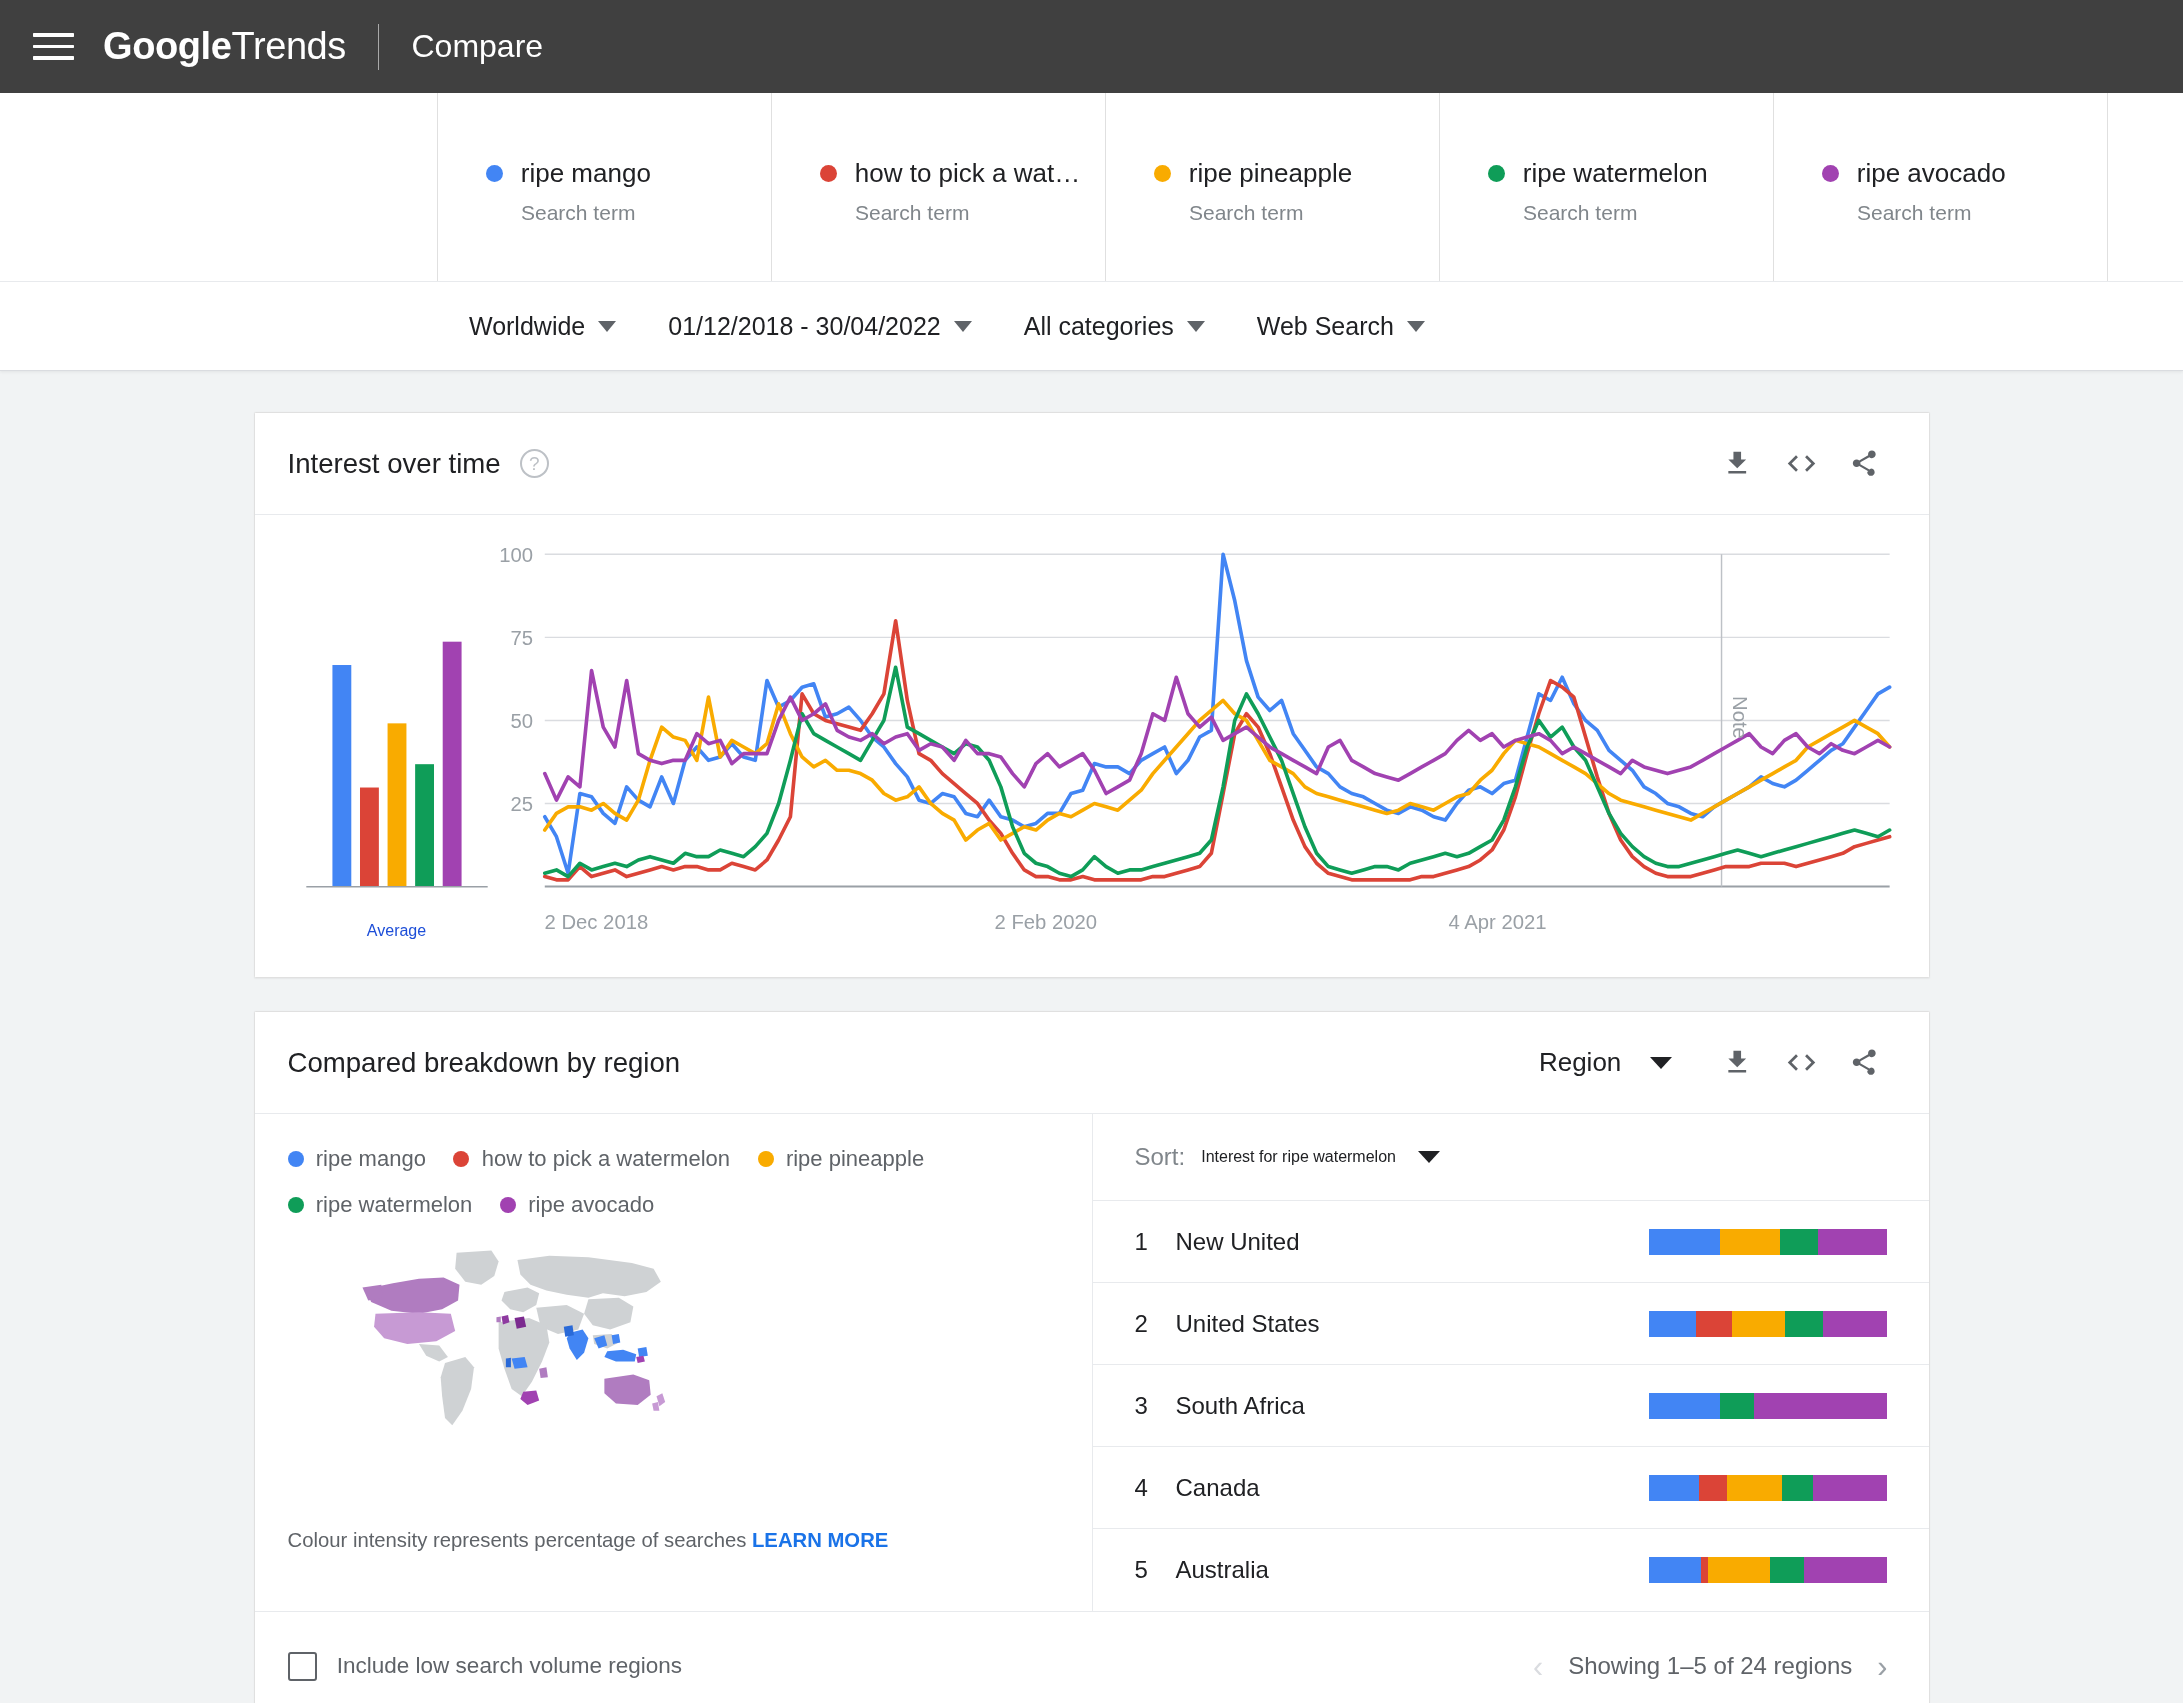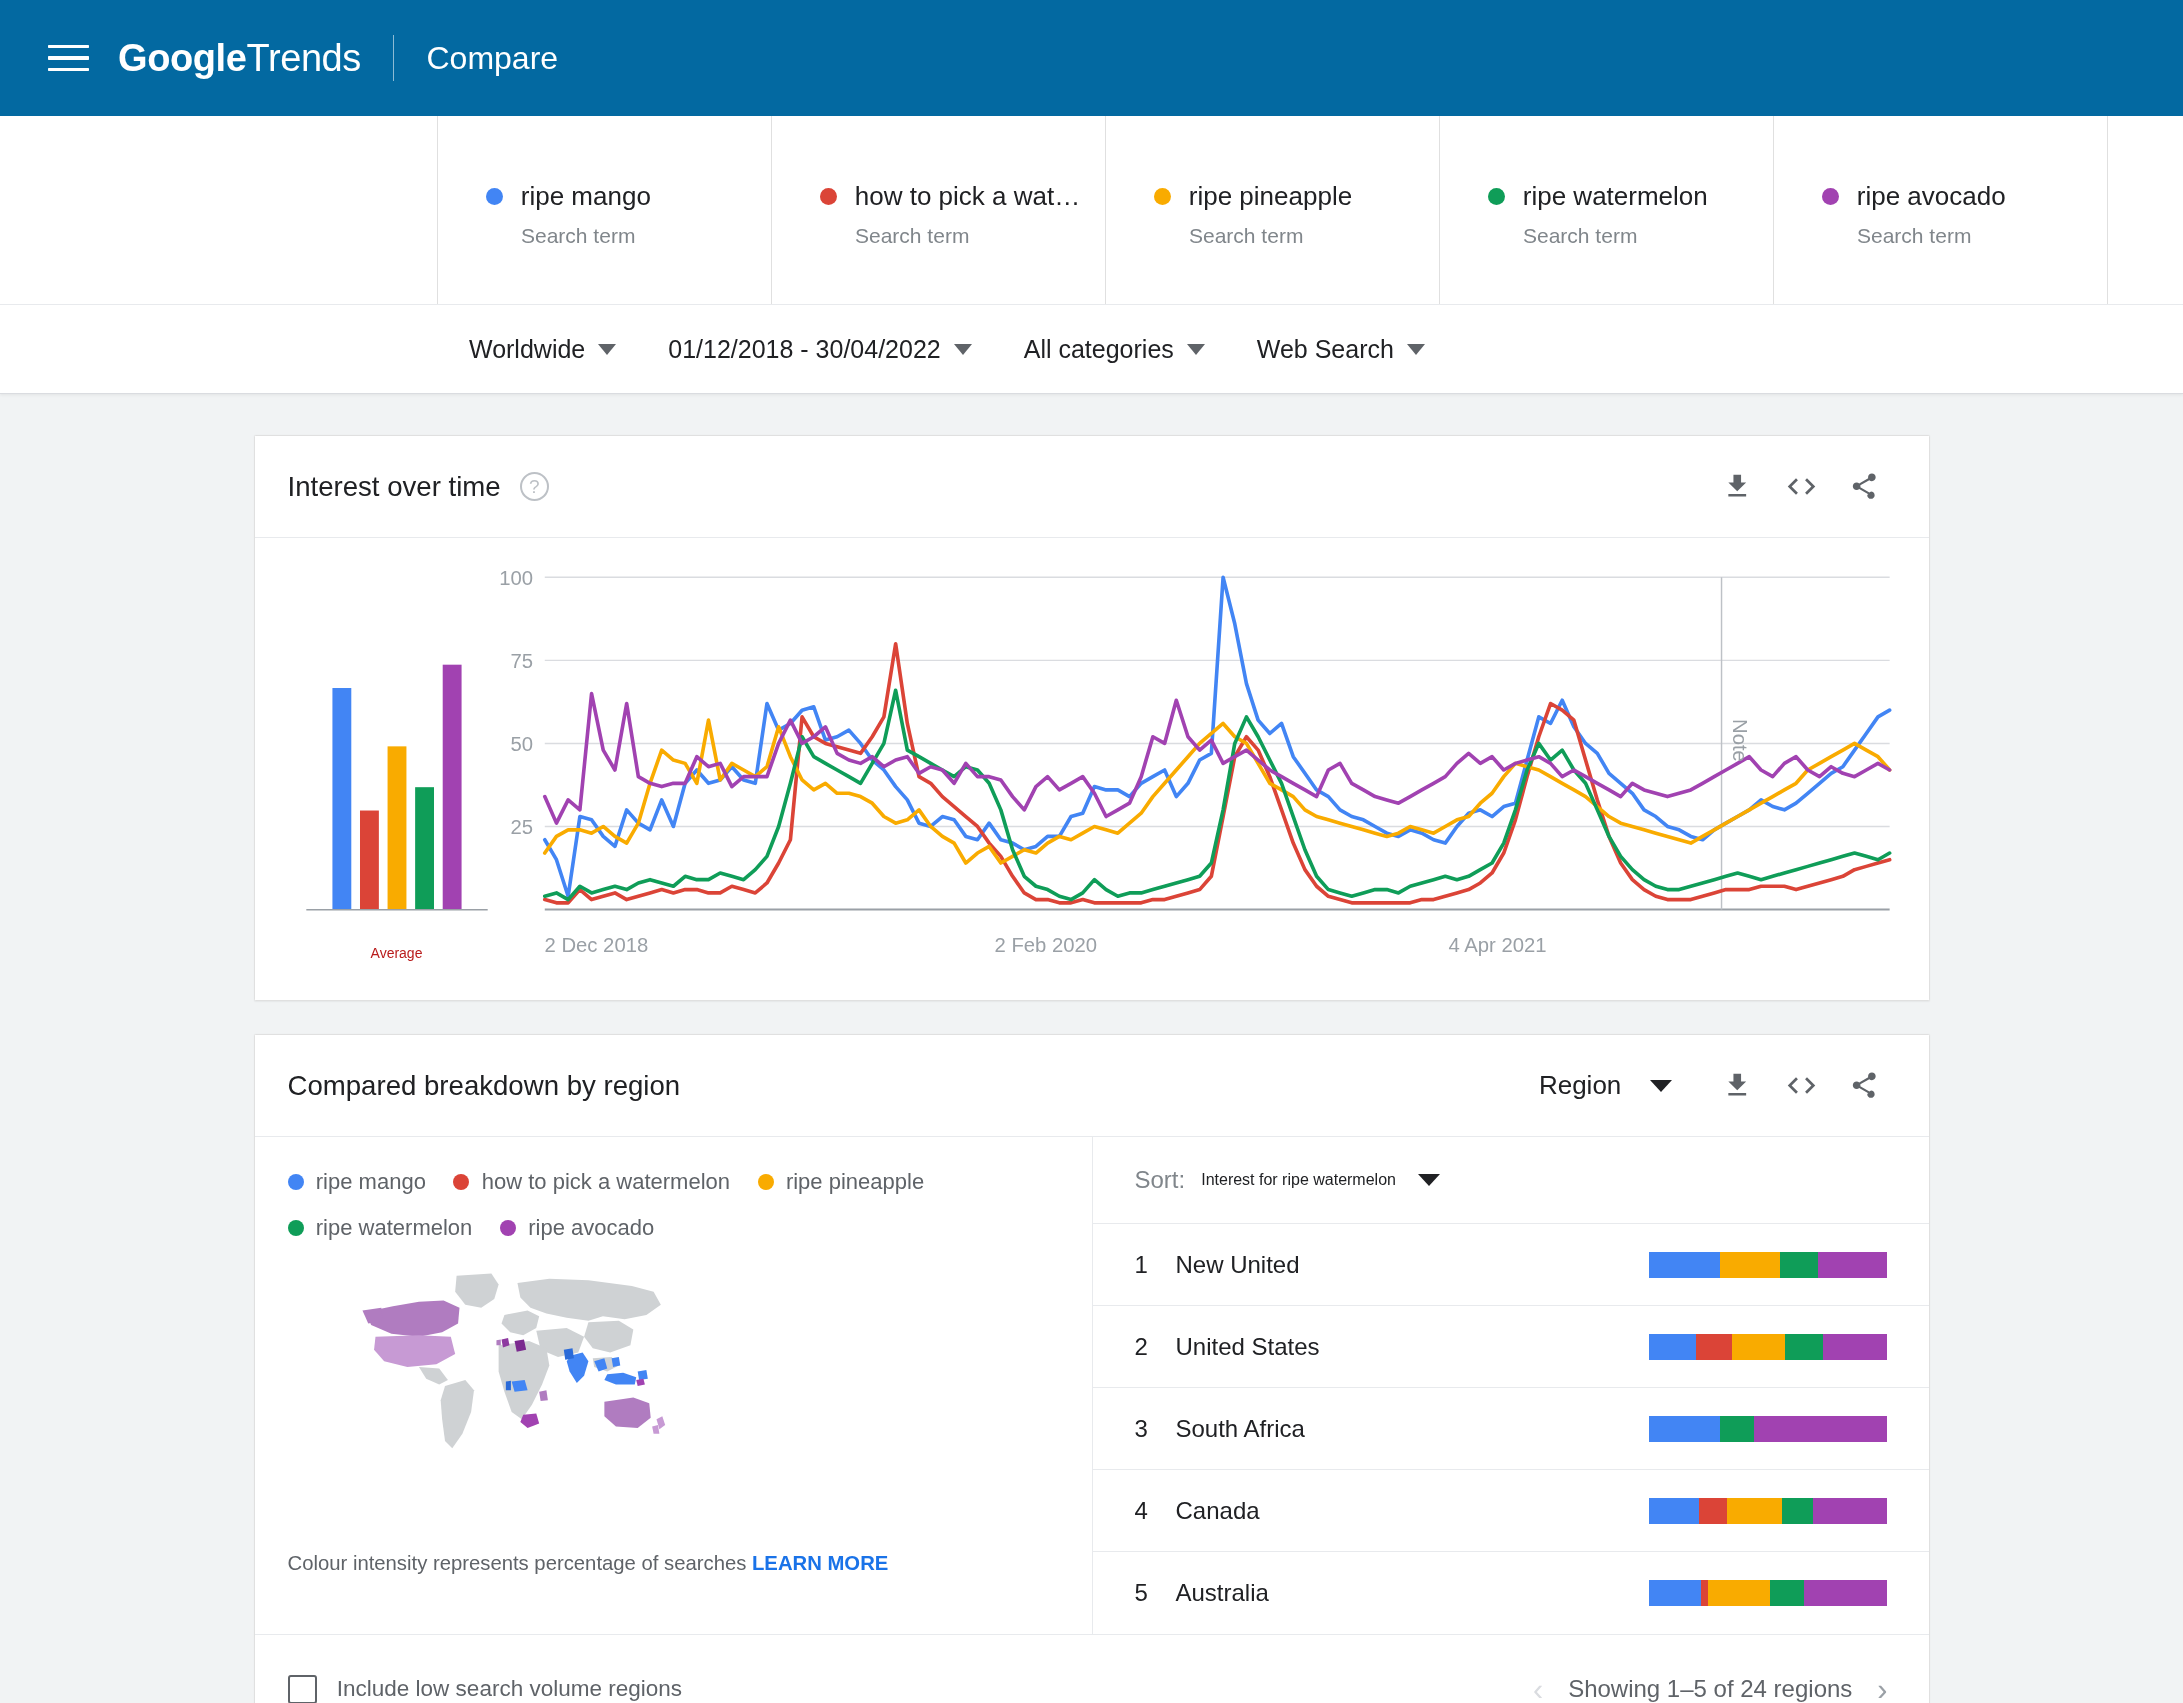--- a/index.html
+++ b/index.html
@@ -7,22 +7,22 @@
   body {
     width:2183px; height:1704px;
     background:#f1f3f4;
     font-family:"Liberation Sans", sans-serif;
     color:#202124;
     overflow:hidden;
   }
 
   
   .appbar {
-    height:116px; background:#0369a1; display:flex; align-items:center;
-    padding-left:48px; color:#fff;
+    height:93px; background:#404040; display:flex; align-items:center;
+    padding-left:33px; color:#fff;
   }
   .hamburger { width:41px; height:41px; display:flex; flex-direction:column;
     justify-content:center; gap:8px; cursor:pointer; margin-right:29px; }
   .hamburger span { display:block; height:3.6px; background:#fff; border-radius:0.7px; }
   .brand { font-size:38px; letter-spacing:-0.4px; white-space:nowrap; }
   .brand .g { font-weight:bold; }
   .brand .t { font-weight:normal; }
   .vdiv { width:1.5px; height:46px; background:rgba(255,255,255,.55); margin:0 32px; }
   .page-title { font-size:32px; font-weight:400; color:#fff; }
 
@@ -63,21 +63,21 @@
     color:#bdc1c6;font-size:19px;display:flex;align-items:center;justify-content:center;
     margin-left:19px; cursor:pointer; }
   .spacer { flex:1; }
   .icobtn { width:46px;height:46px;display:flex;align-items:center;justify-content:center;
     cursor:pointer; margin-left:17.4px; }
   .icobtn svg { fill:#5f6368; }
 
   
   .chart-body { height:479px; padding:29px 0 0 0; display:flex; }
   .avg-box { width:239px; padding-left:44px; padding-top:22px; }
-  .avg-label { text-align:center; font-size:14px; color:#b91c1c; margin-top:13px; width:196px; }
+  .avg-label { text-align:center; font-size:16px; color:#1d4ed8; margin-top:13px; width:196px; }
   .line-wrap { flex:1; padding-right:41px; position:relative; }
 
   
   .region-body { display:flex; }
   .region-left { width:838px; border-right:0.7px solid #e8eaed; padding:32px 0 0 33px; }
   .legend { display:flex; flex-wrap:wrap; max-width:675px; }
   .leg { display:flex; align-items:center; gap:12.3px; margin:0 27.6px 20.3px 0; }
   .leg .dot { width:16px;height:16px; }
   .leg span.txt { font-size:22px; color:#5f6368; white-space:nowrap; }
   .map-holder { padding:8.7px 0 0 61px; }

